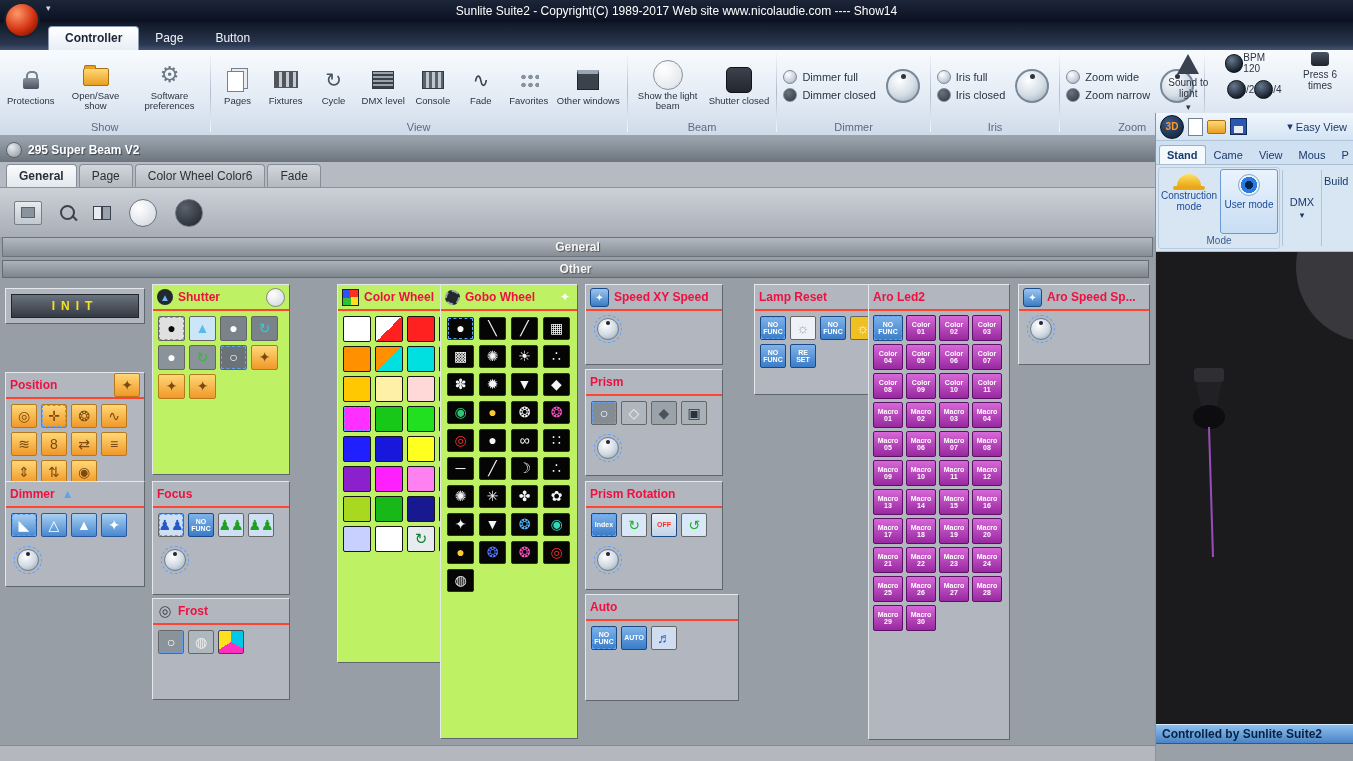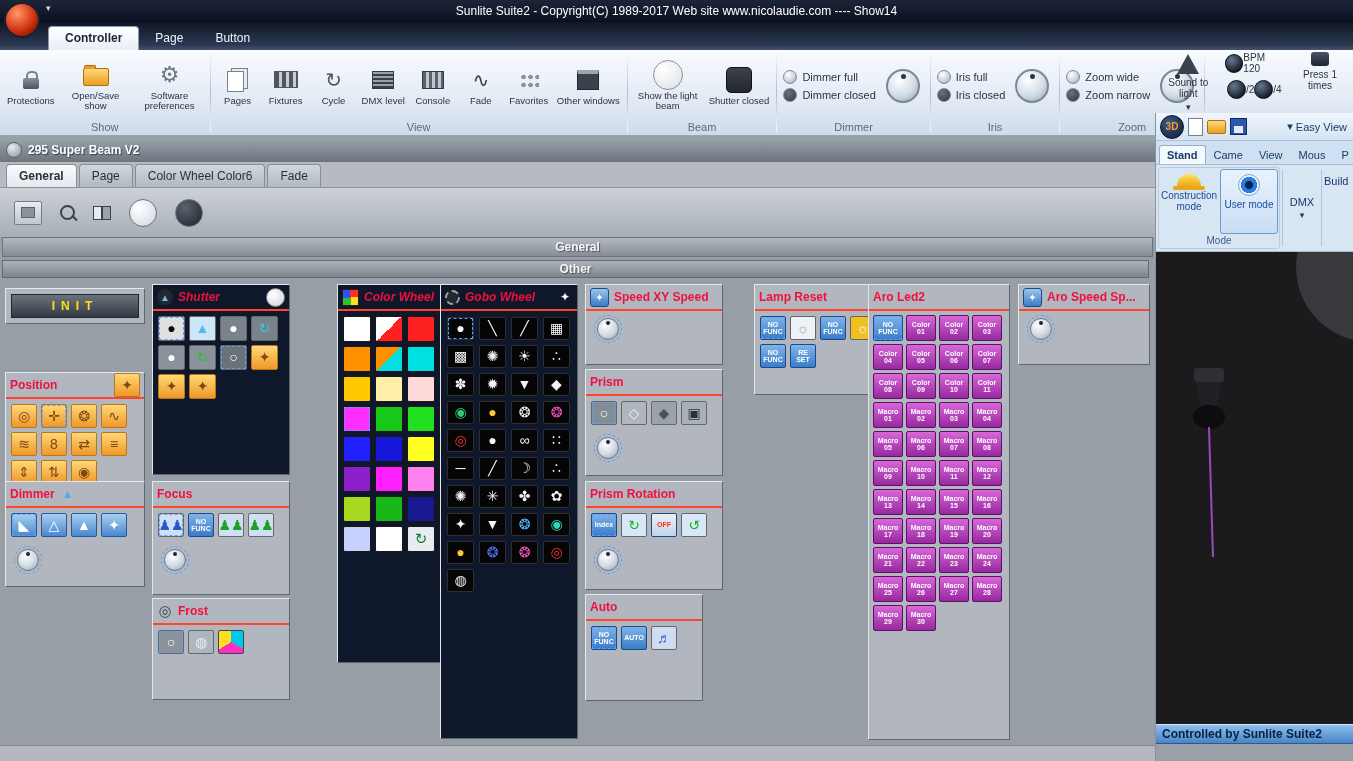--- a/index.html
+++ b/index.html
@@ -81,21 +81,21 @@
   .circbtn.black{background:radial-gradient(circle at 35% 30%,#5a626e,#1e2228);}
   .secbar{position:absolute;left:2px;top:237px;width:1151px;height:20px;
     background:linear-gradient(#b4b9c1,#868d95);border:1px solid #6a727c;box-sizing:border-box;
     color:#f4f6f8;text-align:center;font-weight:bold;font-size:12px;line-height:18px;text-shadow:1px 1px 1px #555;}
   
   .panelsarea{position:absolute;left:0;top:257px;width:1155px;height:488px;background:#989ea6;}
   .otherbar{position:absolute;left:2px;top:3px;width:1147px;height:18px;
     background:linear-gradient(#aeb3bb,#7e858d);border:1px solid #626a74;box-sizing:border-box;
     color:#f4f6f8;text-align:center;font-weight:bold;font-size:12px;line-height:16px;text-shadow:1px 1px 1px #555;}
   .panel{position:absolute;background:#b2b7bf;border:1px solid;border-color:#e4e8ec #5e666e #5e666e #e4e8ec;box-sizing:border-box;overflow:hidden;}
-  .panel.dark{background:#0f172a;font-style:italic;}
+  .panel.dark{background:#bef264;}
   .phead{height:24px;display:flex;align-items:center;gap:5px;padding:0 4px;border-bottom:2px solid #ff4430;}
   .ptitle{color:#f01040;font-weight:bold;font-size:12px;white-space:nowrap;overflow:hidden;}
   .hicon{width:16px;height:16px;display:flex;align-items:center;justify-content:center;font-size:12px;flex:none;}
   .hsp{flex:1;}
   .init-btn{margin:5px;height:22px;background:linear-gradient(#6a727c,#343a44);border:1px solid #20262e;
     color:#f8e020;font-weight:bold;letter-spacing:6px;text-align:center;line-height:22px;font-size:12px;}
   .grid{display:flex;flex-wrap:wrap;gap:4px;padding:5px;align-content:flex-start;}
   .cell{width:26px;height:24px;display:flex;align-items:center;justify-content:center;
     border:1px solid #666;border-radius:2px;font-size:14px;box-sizing:border-box;
     text-align:center;line-height:1.05;overflow:hidden;background:#9aa2aa;color:#fff;cursor:default;}
@@ -169,21 +169,21 @@
   #p-position{left:5px;top:72px;width:140px;height:148px;margin-top:43px;}
   #p-dimmer{left:5px;top:224px;width:140px;height:106px;}
   #p-shutter{left:152px;top:27px;width:138px;height:191px;}
   #p-focus{left:152px;top:224px;width:138px;height:114px;}
   #p-frost{left:152px;top:341px;width:138px;height:102px;}
   #p-colorwheel{left:295px;top:27px;width:140px;height:379px;margin-left:42px;}
   #p-gobowheel{left:440px;top:27px;width:138px;height:455px;}
   #p-speedxy{left:585px;top:27px;width:138px;height:81px;}
   #p-prism{left:585px;top:112px;width:138px;height:107px;}
   #p-prismrot{left:585px;top:224px;width:138px;height:109px;}
-  #p-auto{left:585px;top:337px;width:118px;height:107px;}
+  #p-auto{left:585px;top:337px;width:154px;height:107px;}
   #p-lampreset{left:754px;top:27px;width:134px;height:111px;}
   #p-aroled2{left:868px;top:27px;width:142px;height:456px;}
   #p-arospeed{left:1018px;top:27px;width:132px;height:81px;}
 </style>
 </head>
 <body>
 
 <div id="app">
 
   <div class="titlebar">
@@ -366,21 +366,21 @@
       </div>
       <div class="sg-row">
         <span class="mini-knob"></span>
         <span>/2</span>
         <span class="mini-knob"></span>
         <span>/4</span>
       </div>
     </div>
     <div class="sg-col">
       <div class="pressicon"></div>
-      <div class="sg-lbl">Press 1 times</div>
+      <div class="sg-lbl">Press 6 times</div>
     </div>
   </div>
 
   <div class="fixtitle">
     <span class="fixicon"></span>
     <span>295 Super Beam V2</span>
   </div>
   <div class="fixtabs">
     <div class="ftab active">General</div>
     <div class="ftab">Page</div>

